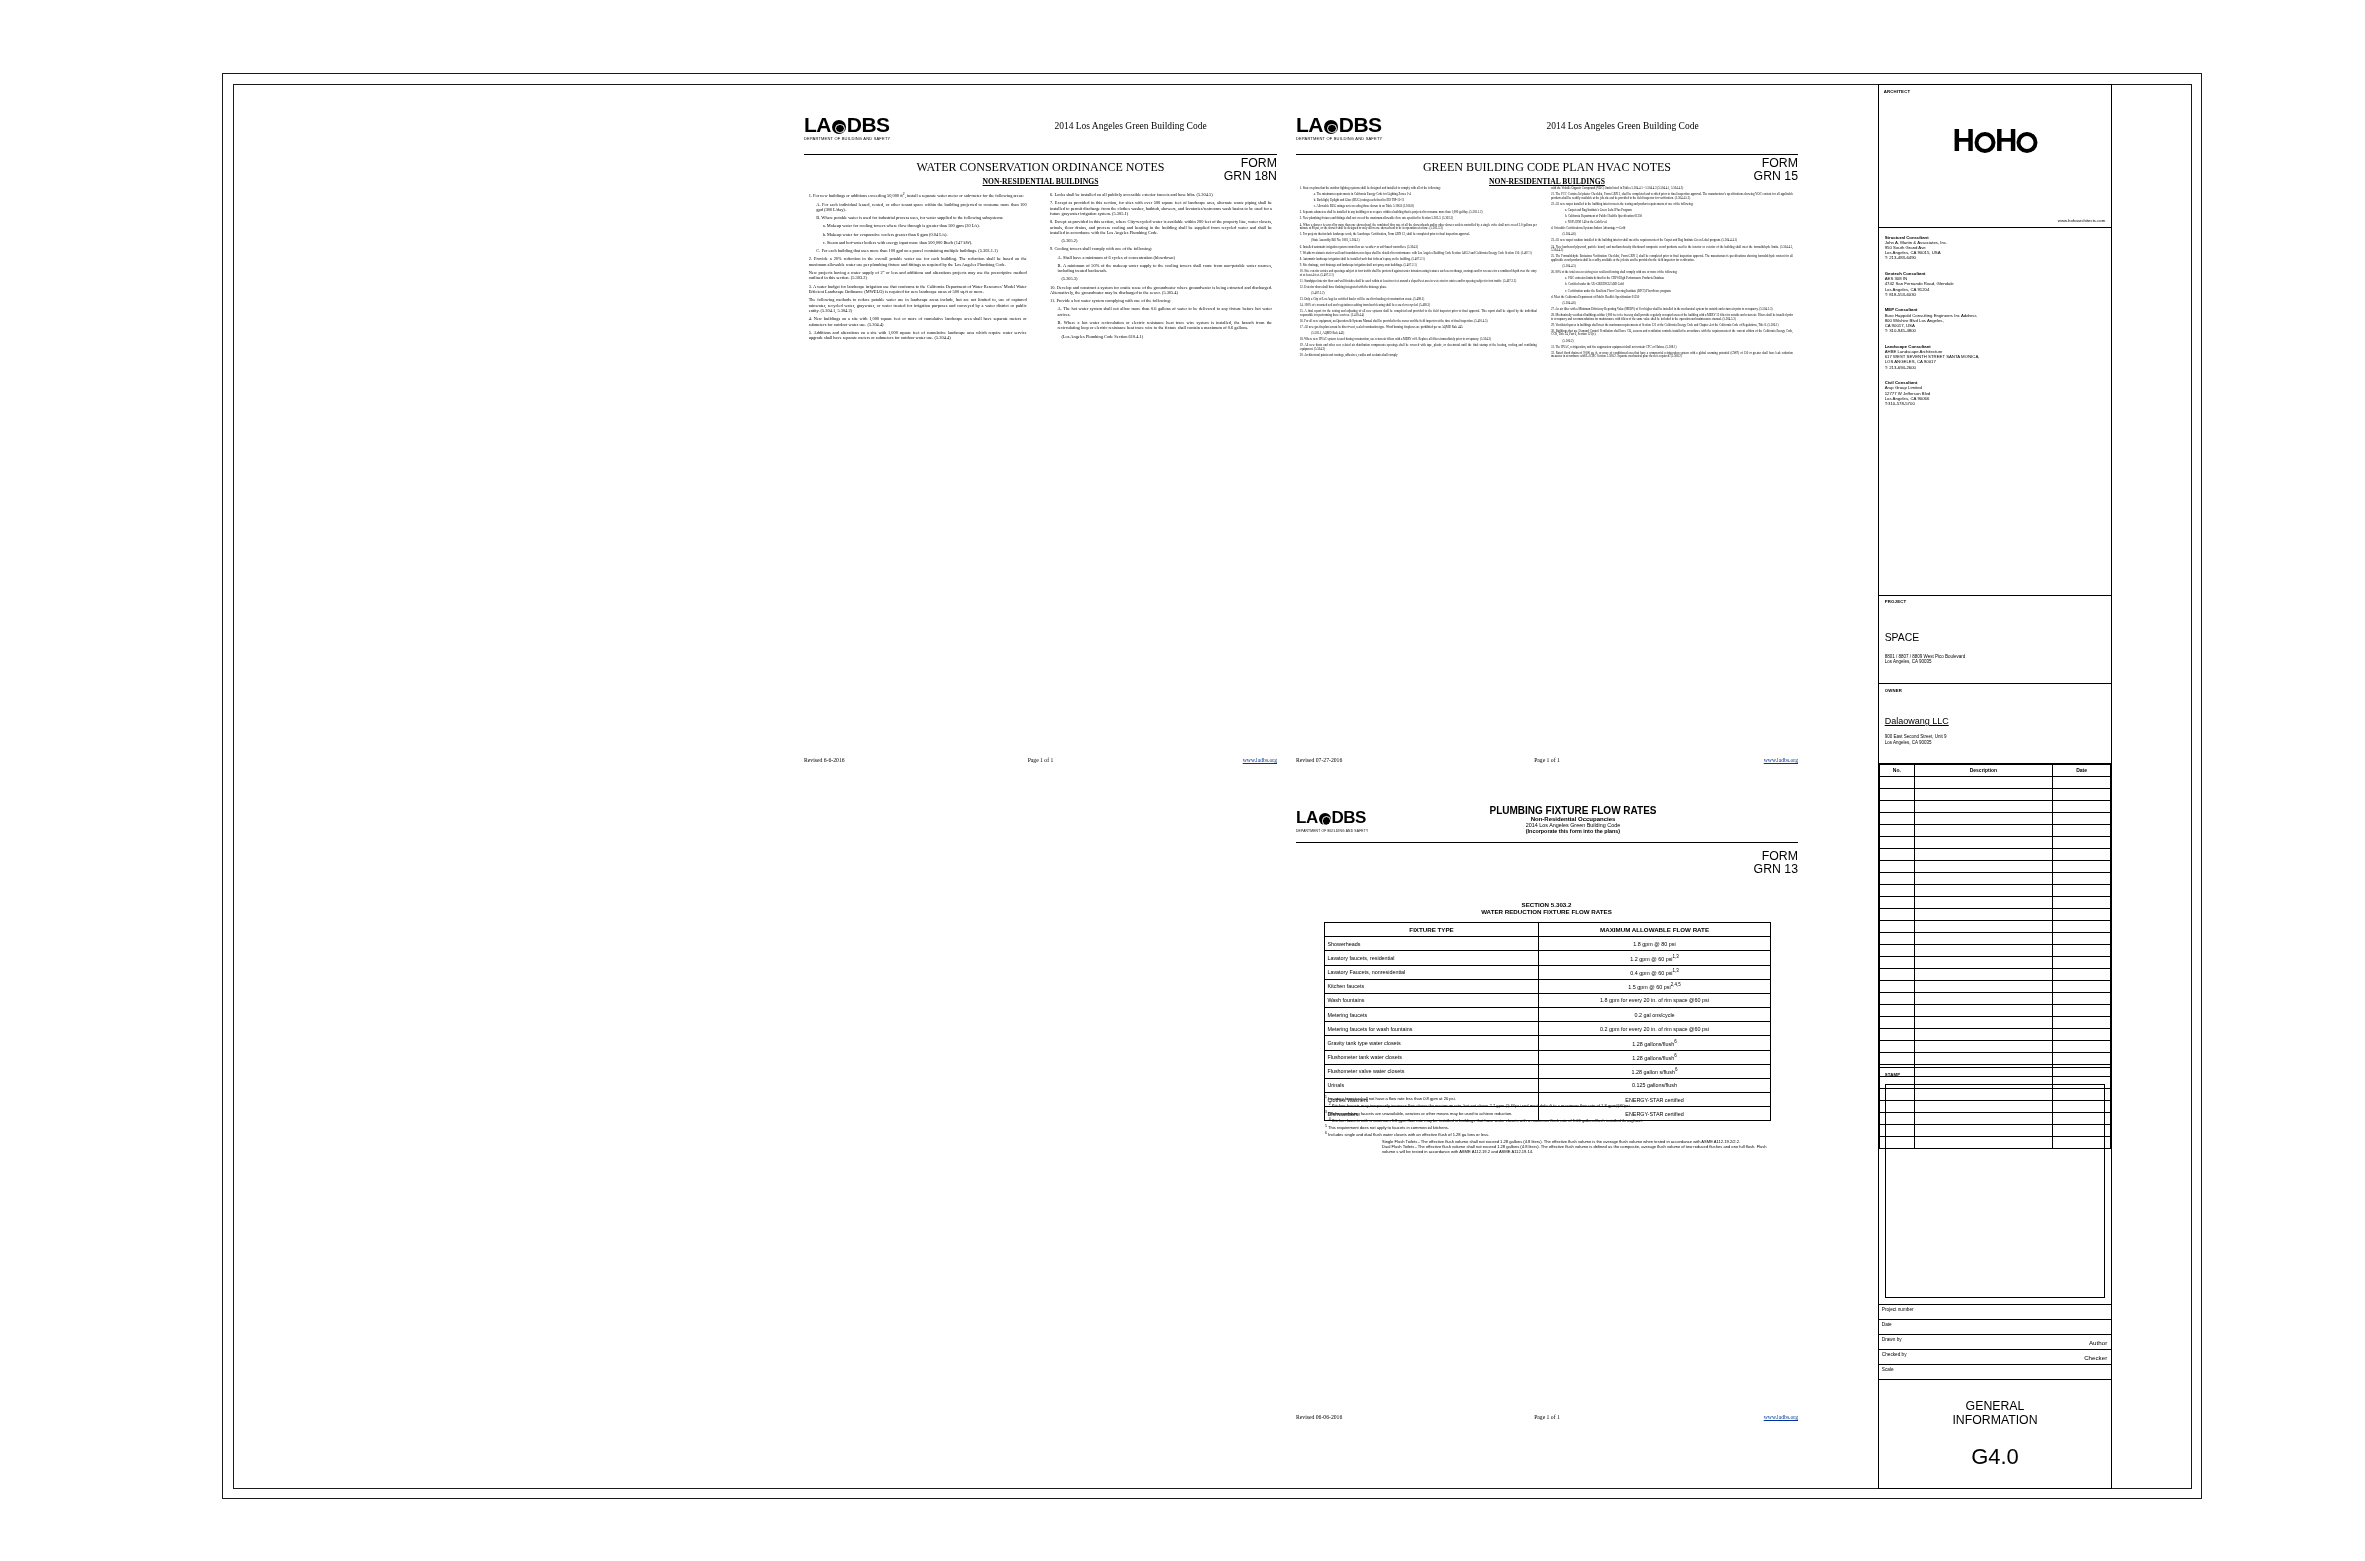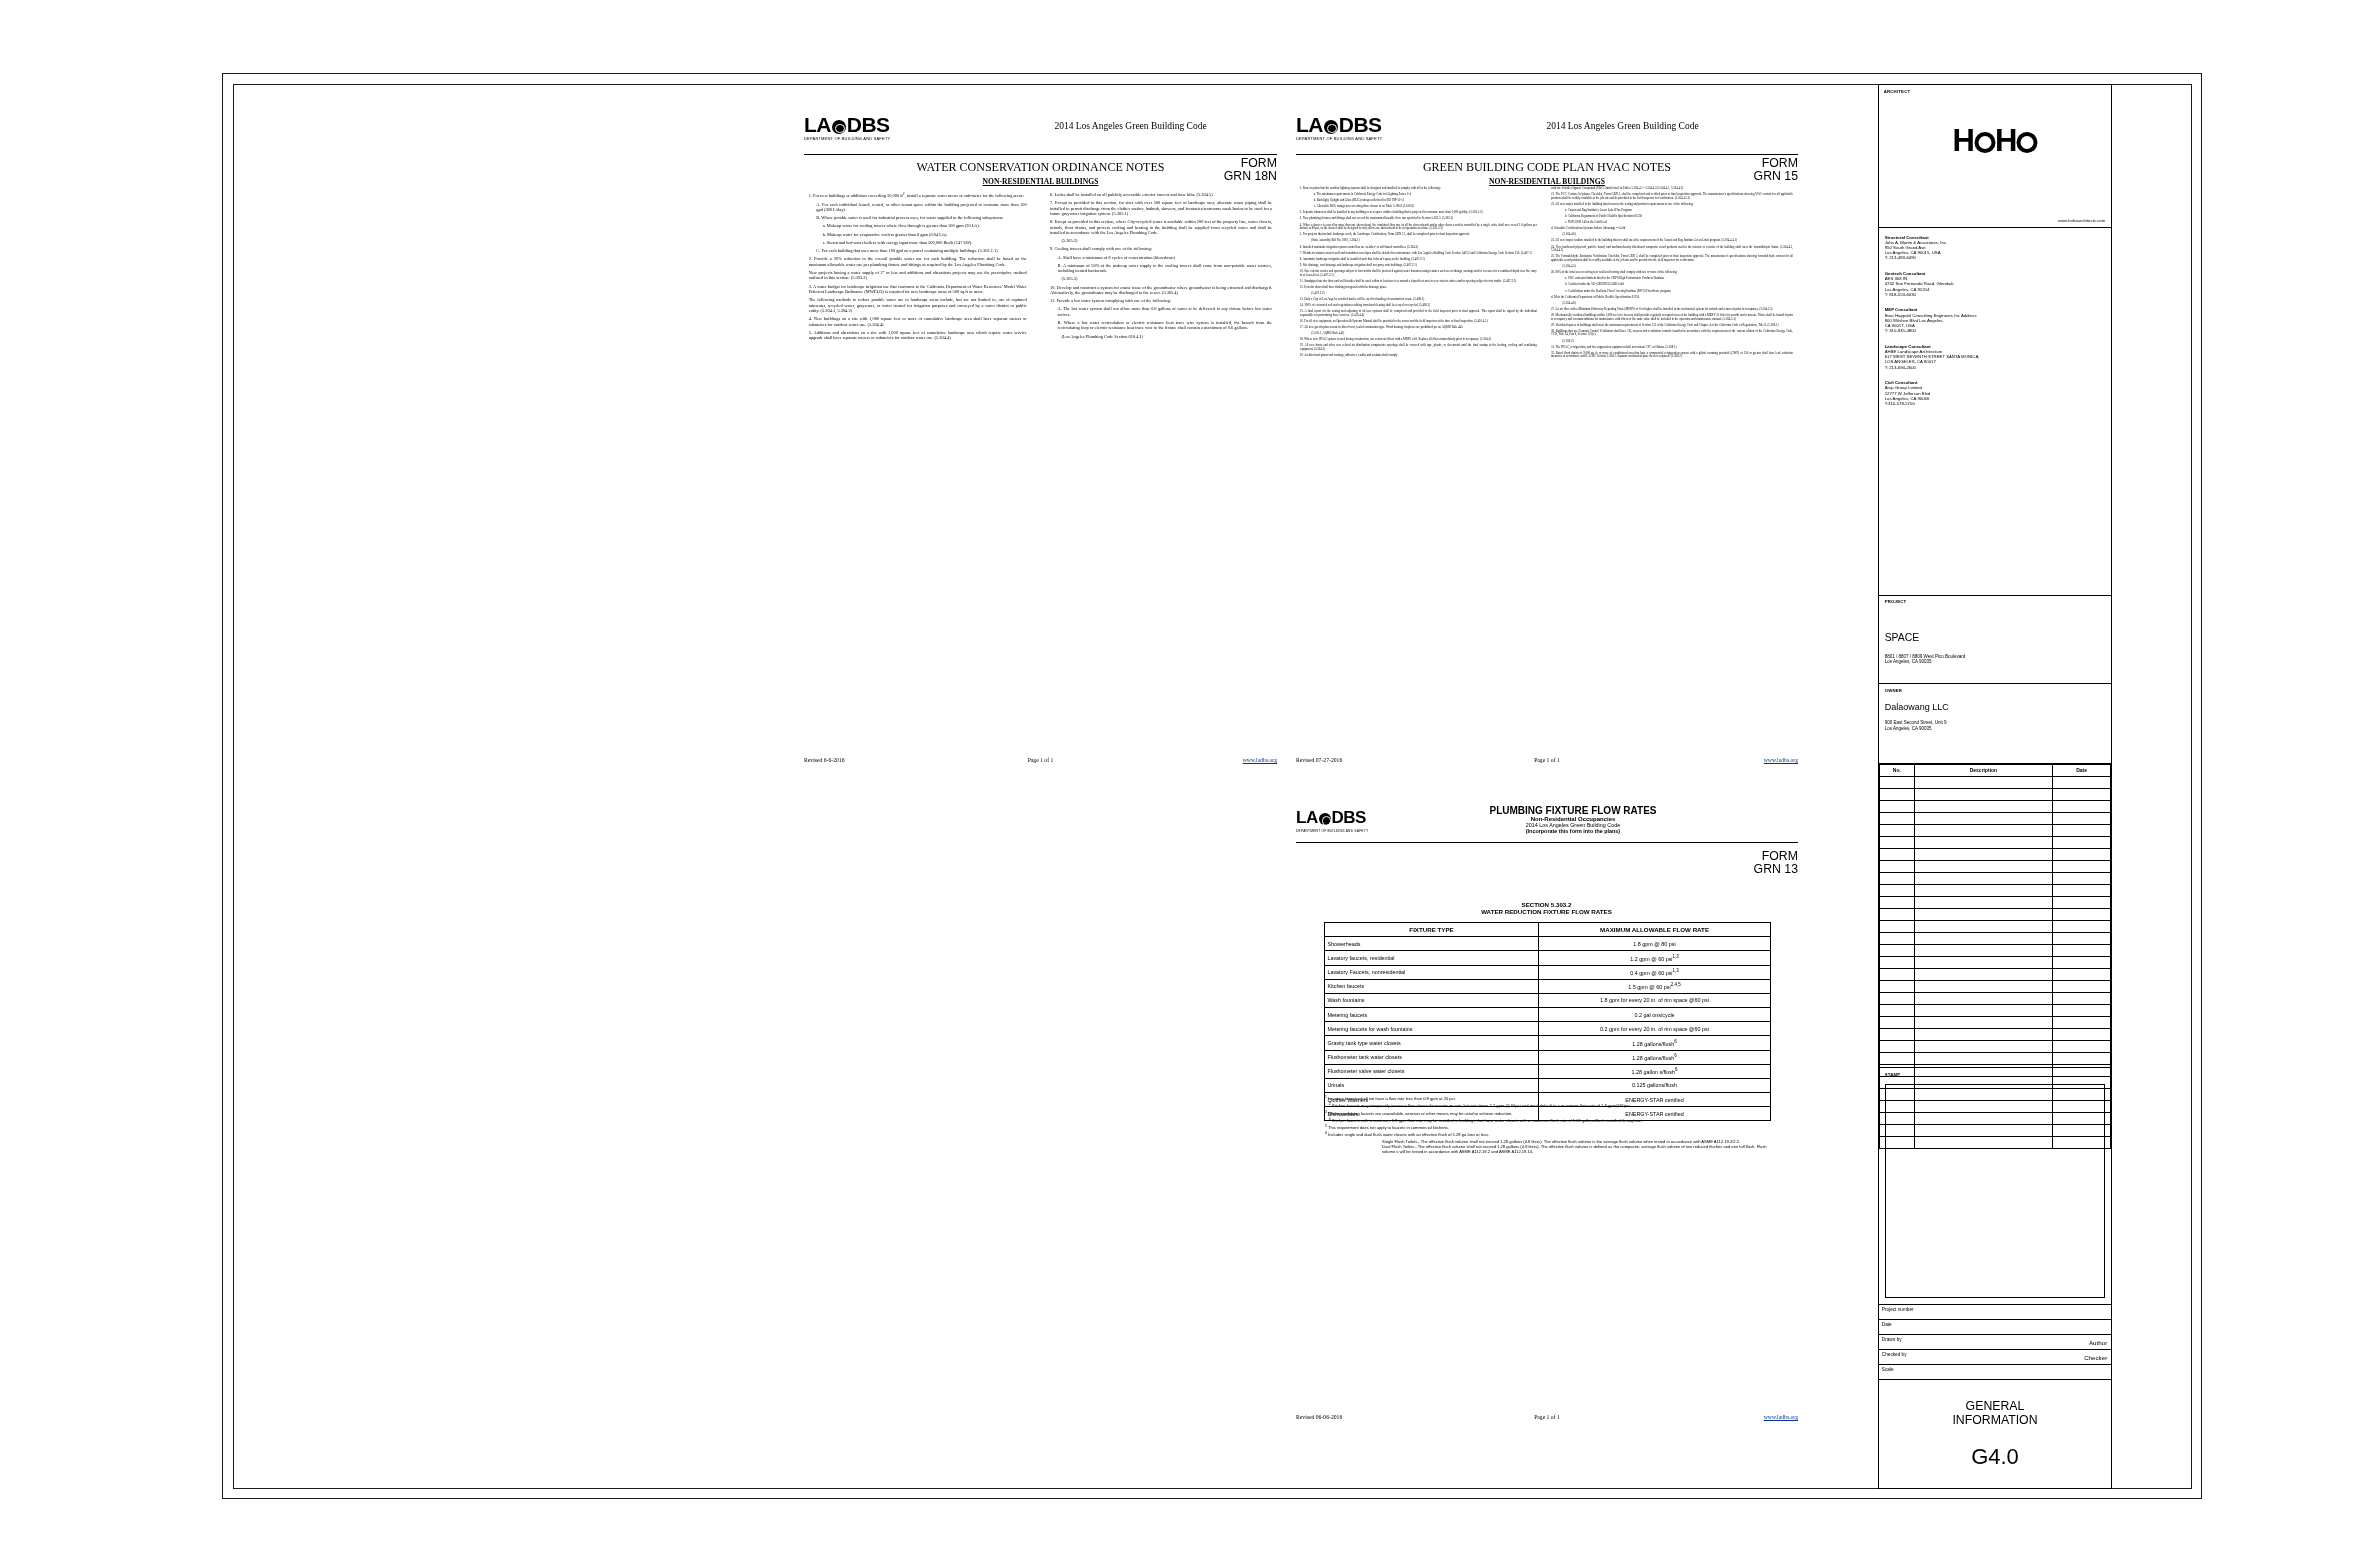--- a/index.html
+++ b/index.html
@@ -406,21 +406,21 @@
       <div class="tb-label">PROJECT</div>
       <div class="sans" style="font-size:10.4px;margin-top:28px;">SPACE</div>
       <div class="sans" style="font-size:4.5px;line-height:5.7px;margin-top:10.4px;" id="projaddr">
           <div>8801 / 8807 / 8809 West Pico Boulevard</div>
           <div>Los Angeles, CA  90035</div>
         </div>
     </div>
 
     <div style="position:relative;height:71px;border-bottom:0.9px solid #000;padding:3.8px 5.7px;">
       <div class="tb-label">OWNER</div>
-      <div class="sans" style="font-size:9px;margin-top:9px;">Dalaowang LLC</div>
+      <div class="sans" style="font-size:9px;margin-top:23px;text-decoration:underline;">Dalaowang LLC</div>
       <div class="sans" style="font-size:4.5px;line-height:5.7px;margin-top:8.5px;" id="ownaddr">
           <div>900 East Second Street,   Unit 9</div>
           <div>Los Angeles, CA  90035</div>
         </div>
     </div>
 
     <div style="position:relative;height:303px;border-bottom:0.9px solid #000;">
       <table class="rev-table">
         <thead>
             <tr>

